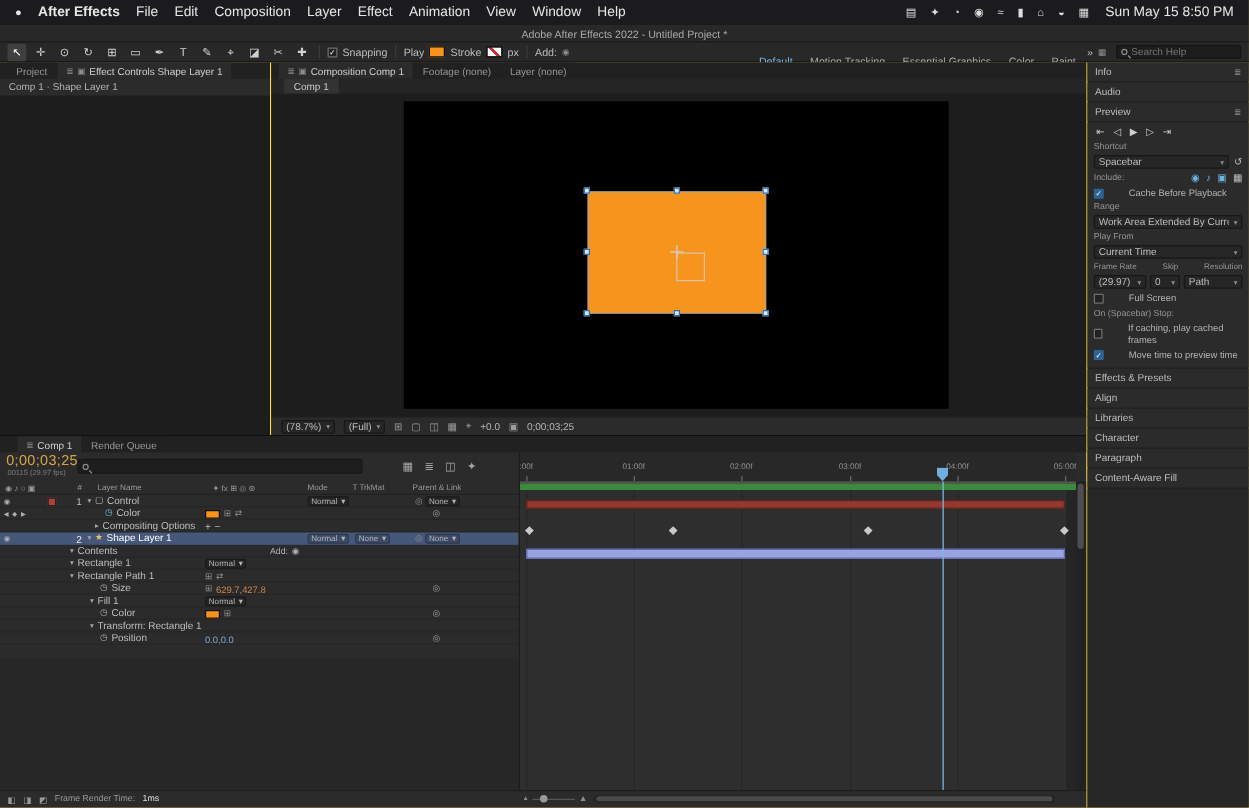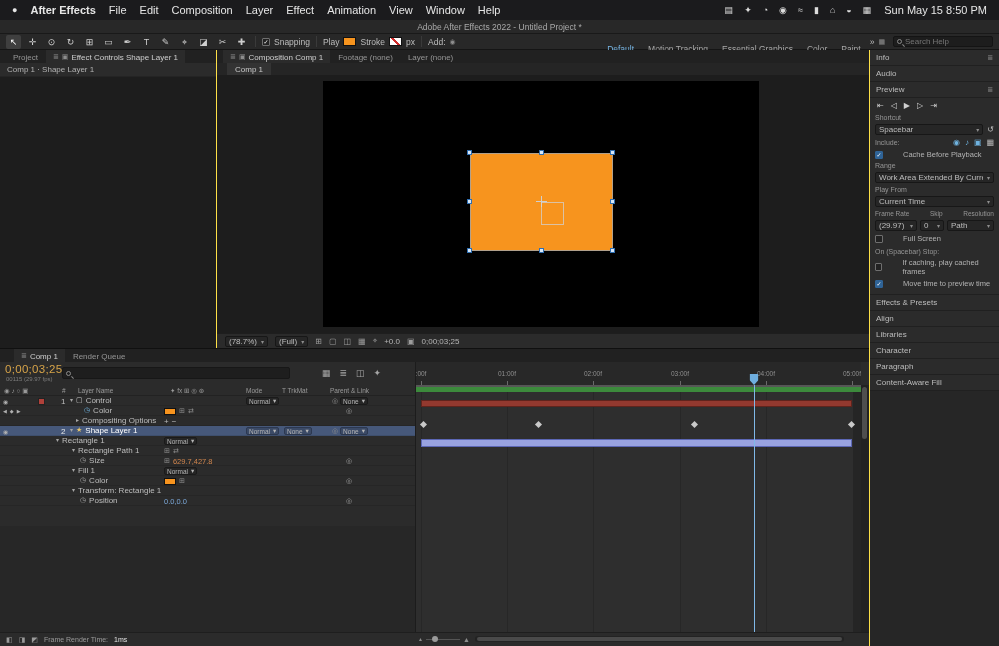--- a/index.html
+++ b/index.html
@@ -464,36 +464,46 @@
             </span>
             <span class="parent-dd">
               <span class="mini-ico">◎</span>
               <span class="dd-sm">
                 <span>None</span>
                   <span class="car">▾</span>
               </span>
             </span>
           </div>
 
+          <div class="tr">
+            <span class="nm" style="left:56px">
+              <span class="twisty">▾</span>
+              <span>Contents</span>
+            </span>
+            <span class="addgrp">
+              <span>Add:</span>
+              <span>◉</span>
+            </span>
+          </div>
 
           <div class="tr">
             <span class="nm" style="left:56px">
               <span class="twisty">▾</span>
               <span>Rectangle 1</span>
             </span>
             <span class="val">
               <span class="dd-sm">
                 <span>Normal</span>
                   <span class="car">▾</span>
               </span>
             </span>
           </div>
 
           <div class="tr">
-            <span class="nm" style="left:72px">
+            <span class="nm" style="left:56px">
               <span class="twisty">▾</span>
               <span>Rectangle Path 1</span>
             </span>
             <span class="val">
               <span class="mini-ico">⊞</span>
               <span class="mini-ico">⇄</span>
             </span>
           </div>
 
           <div class="tr">

